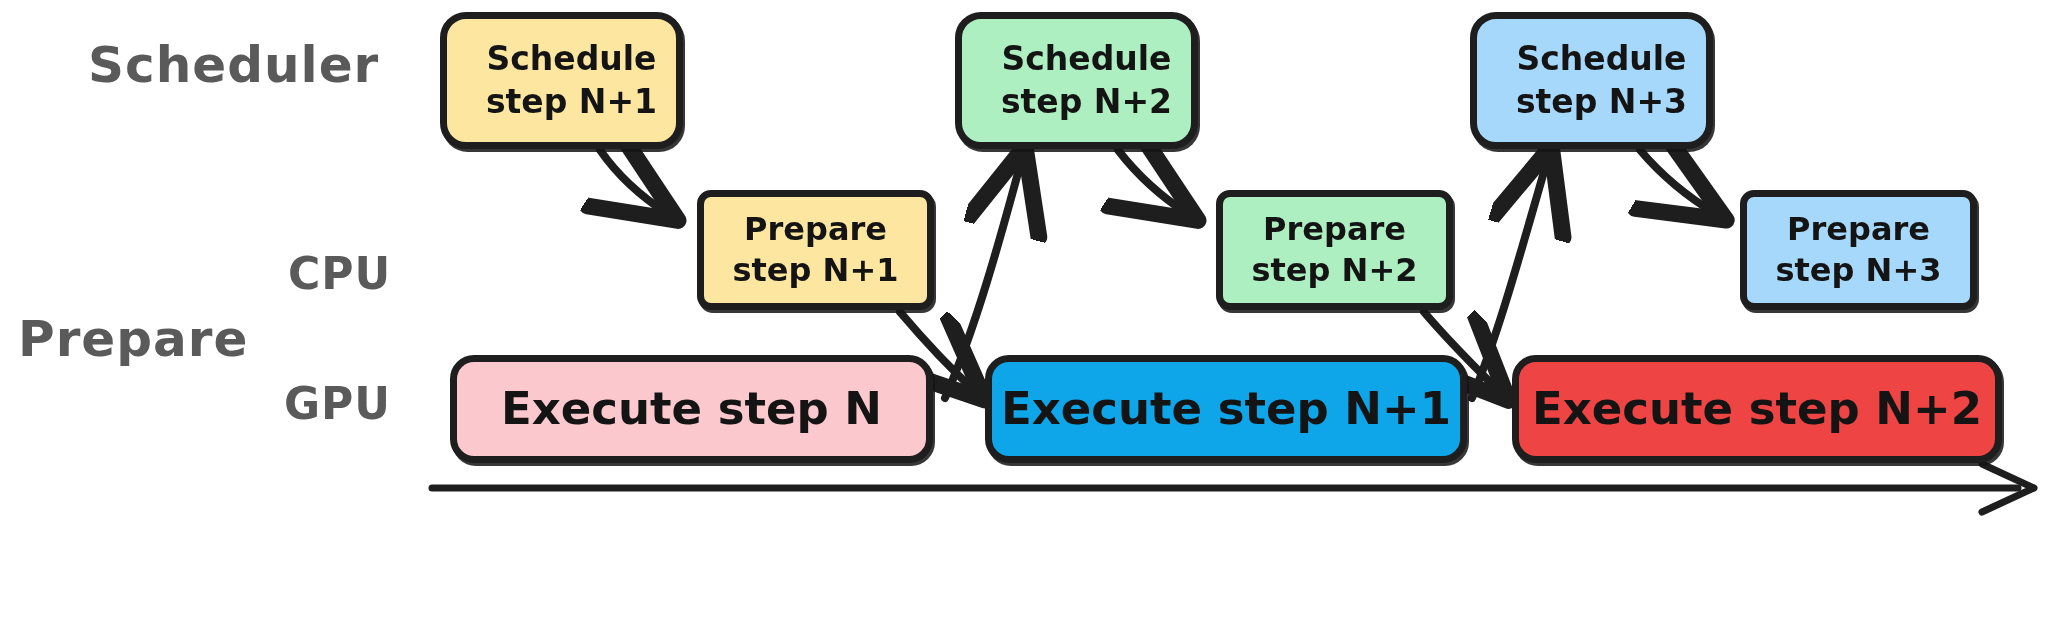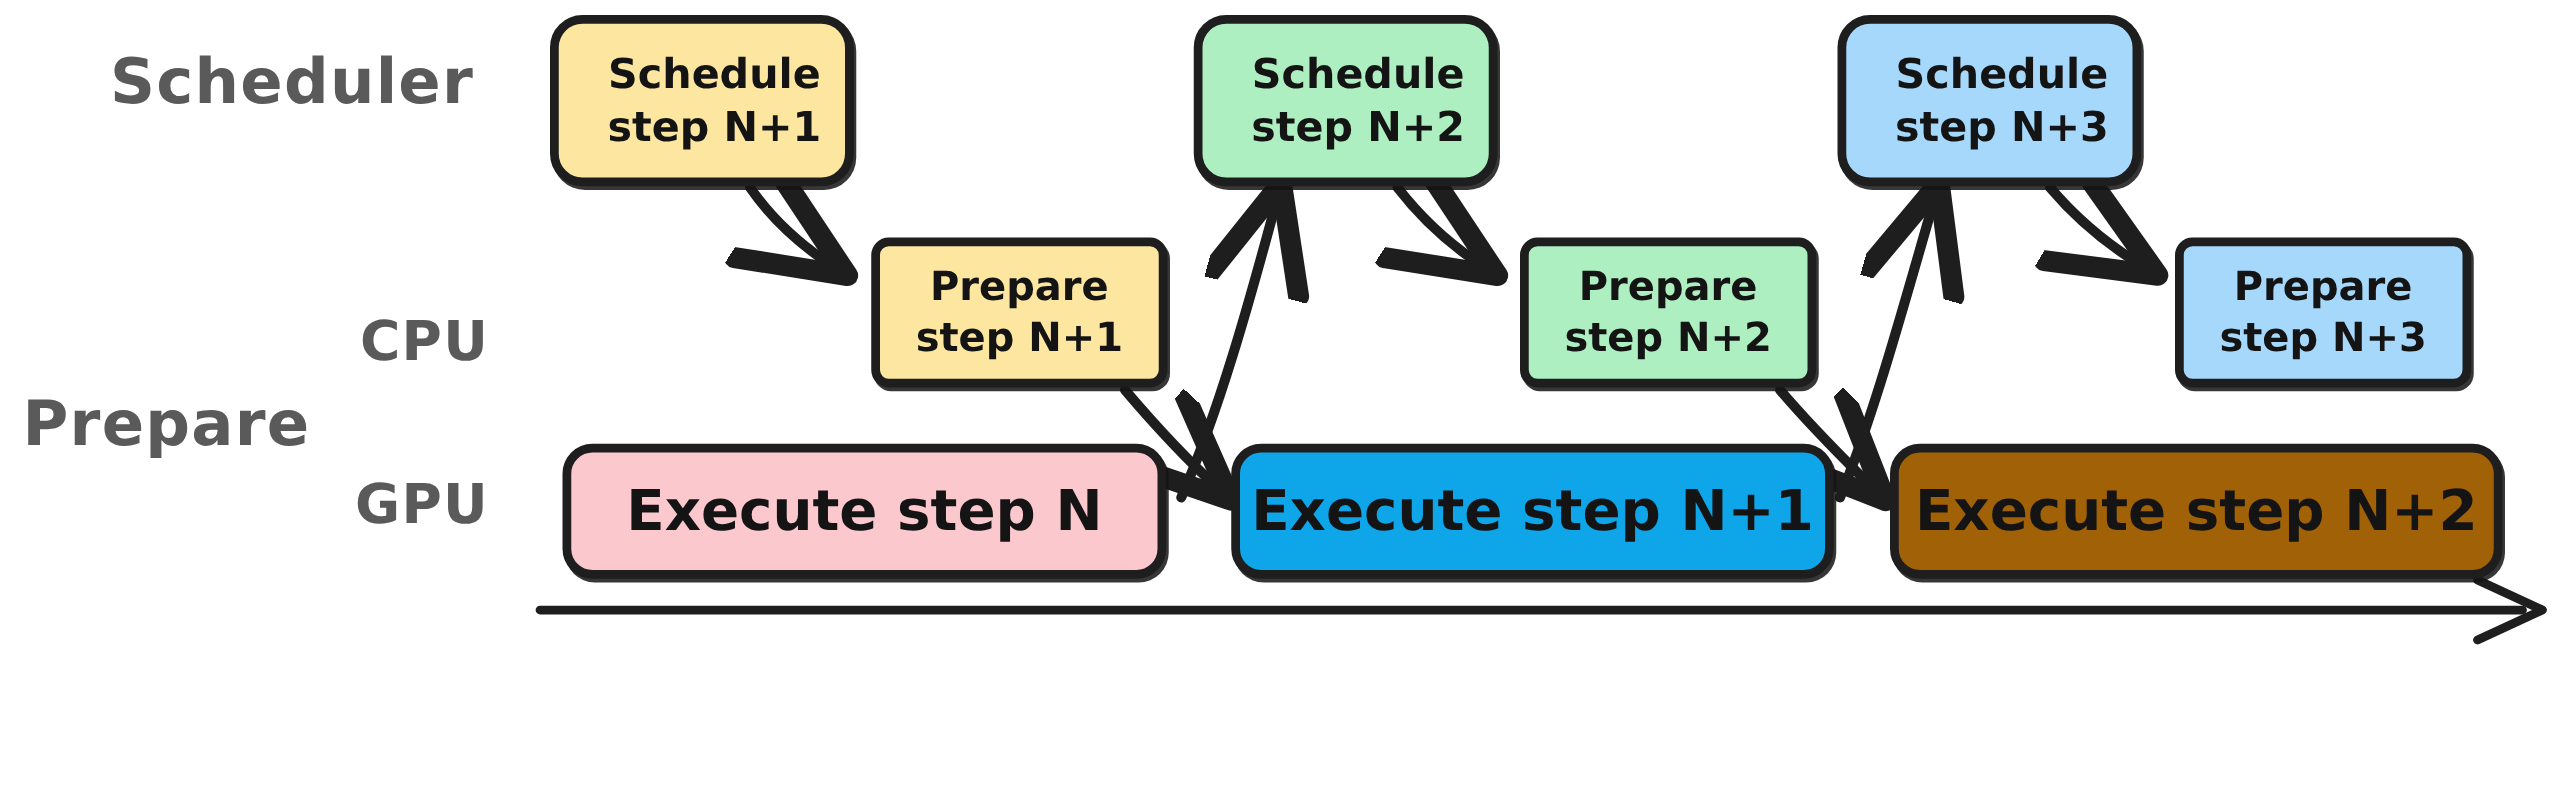--- a/index.html
+++ b/index.html
@@ -42,21 +42,21 @@
   #sched-1{left:440px;background:#FCE6A0;}
   #sched-2{left:955px;background:#AEEFC1;}
   #sched-3{left:1470px;background:#A6D8FB;}
 
   #prep-1{left:697px;background:#FCE6A0;}
   #prep-2{left:1216px;background:#AEEFC1;}
   #prep-3{left:1740px;background:#A6D8FB;}
 
   #exec-1{left:450px;width:483px;background:#FBC8CE;}
   #exec-2{left:985px;width:482px;background:#0ea5e9;}
-  #exec-3{left:1512px;width:490px;background:#a16207;}
+  #exec-3{left:1512px;width:490px;background:#ef4444;}
 
   #arrows{position:absolute;left:0;top:0;width:2048px;height:641px;pointer-events:none;}
 
   #timeline-label{
     position:absolute;
     left:1205px;top:540px;
     color:#5a5a5a;
     font-family:"DejaVu Sans",sans-serif;
     font-weight:600;
     font-size:44px;

